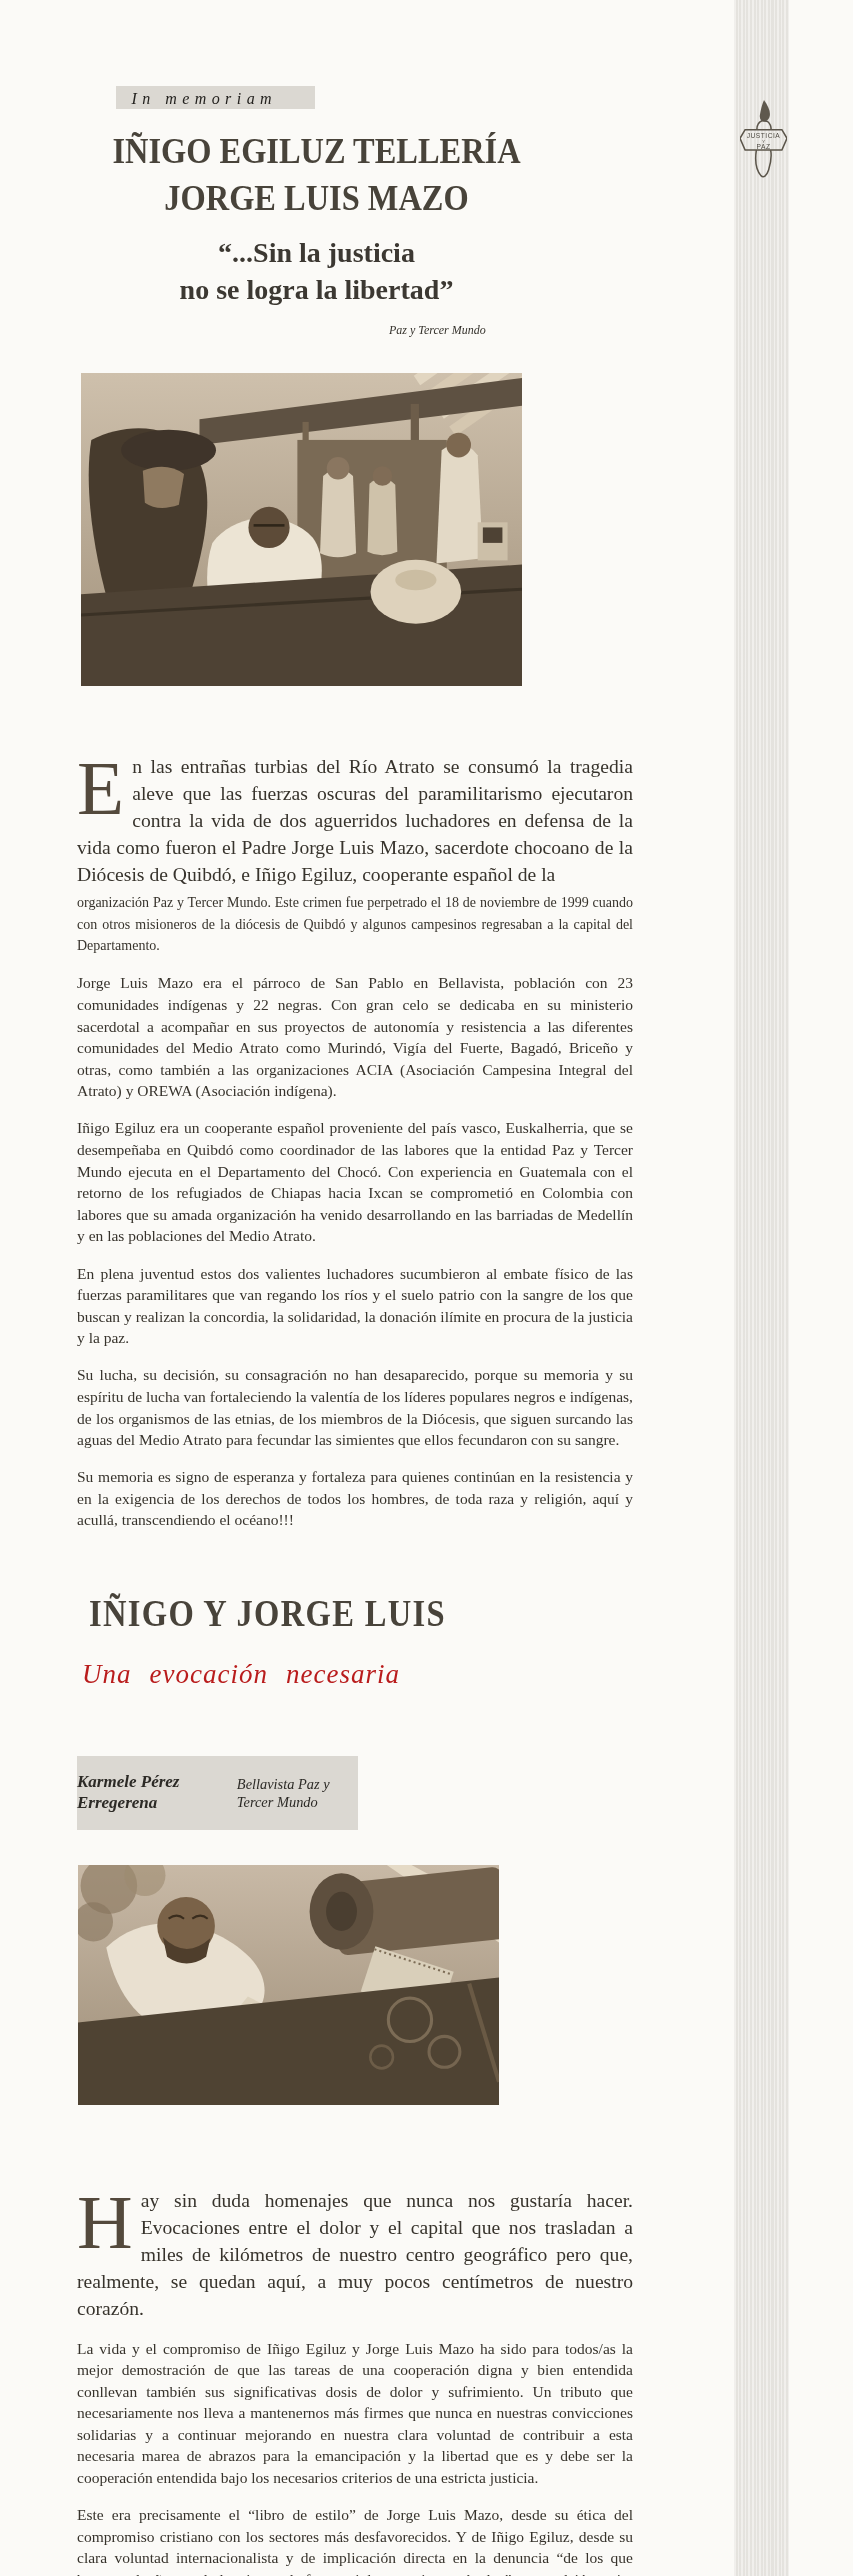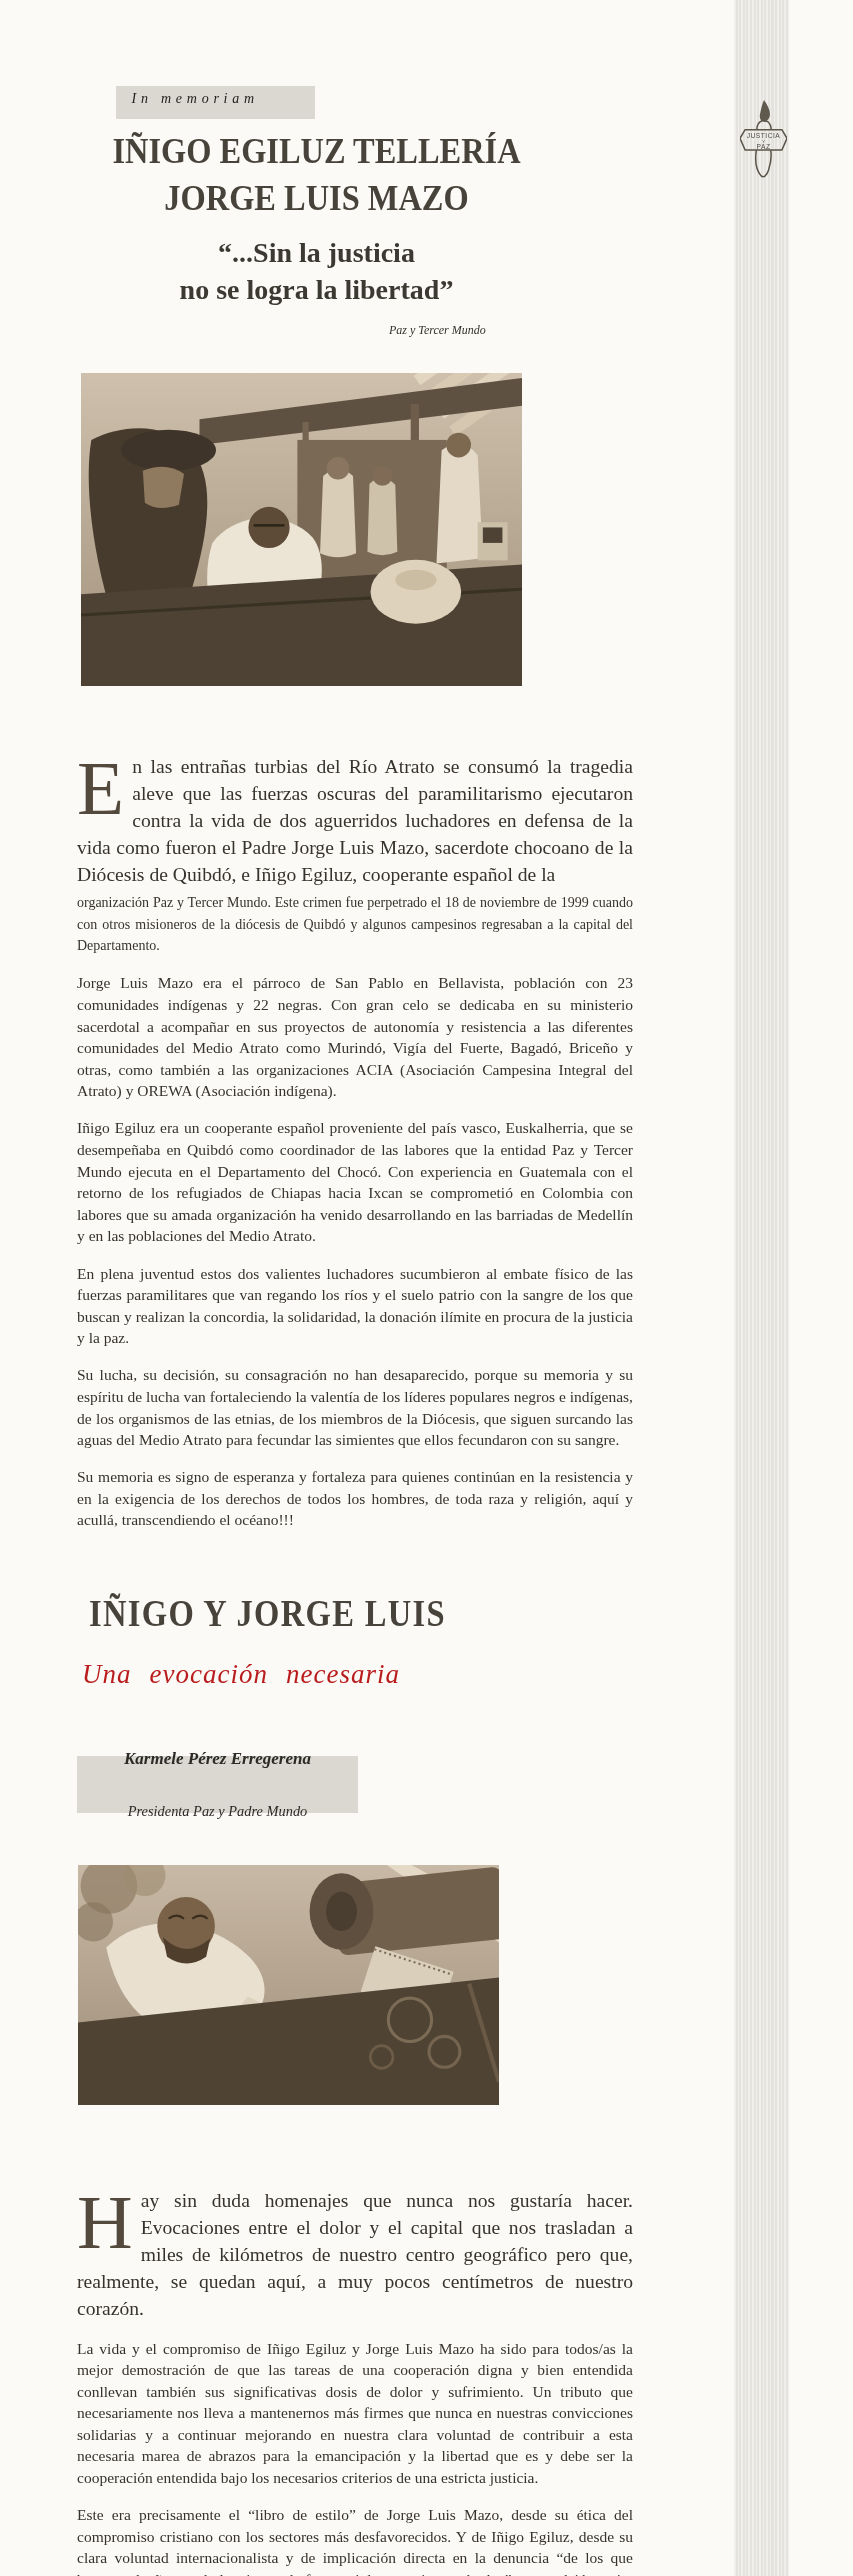--- a/index.html
+++ b/index.html
@@ -13,23 +13,23 @@
 
   
   .edge-strip{position:absolute;left:734px;top:0;width:55px;height:3250px;
     background:var(--strip);
     background-image:repeating-linear-gradient(90deg, rgba(255,255,255,.35) 0 1.5px, rgba(0,0,0,.018) 1.5px 3.6px);}
 
   
   .emblem{position:absolute;left:740px;top:98px;width:47px;height:85px;}
 
   
-  .kicker-box{position:absolute;left:116px;top:86px;width:199px;height:33px;
+  .kicker-box{position:absolute;left:116px;top:86px;width:199px;height:23px;
     background:var(--boxbg);line-height:25px;padding-left:15.5px;
-    font-style:italic;font-size:14px;letter-spacing:.34em;color:#24221f;}
+    font-style:italic;font-size:16px;letter-spacing:.34em;color:#24221f;}
 
   
   .head1{position:absolute;left:72px;top:128px;width:489px;text-align:center;color:var(--title);}
   .title-line{font-weight:bold;font-size:36px;line-height:47px;letter-spacing:0;
     transform:scaleX(.9);transform-origin:center;white-space:nowrap;}
   .quote-block{position:absolute;left:72px;top:234px;width:489px;text-align:center;color:var(--quote);}
   .quote-line{font-weight:bold;font-size:28px;line-height:37px;white-space:nowrap;}
   .byline1{position:absolute;left:389px;top:323px;font-style:italic;font-size:12px;color:#35322c;}
 
   
@@ -45,22 +45,22 @@
   .lead{font-size:19.6px;line-height:27px;}
   .lead-rest{font-size:14px;line-height:21.6px;margin-top:4.1px;}
   .para{font-size:15.5px;line-height:21.6px;margin-top:15.5px;}
   .dropcap{float:left;font-size:77px;line-height:61px;padding:5.2px 8.2px 0 0;color:var(--dropcap);}
 
   
   .title2{position:absolute;left:89px;top:1592px;font-weight:bold;font-size:37px;line-height:43px;
     letter-spacing:1.5px;color:var(--title);transform:scaleX(.88);transform-origin:left;white-space:nowrap;}
   .subtitle2{position:absolute;left:82px;top:1651px;font-style:italic;font-size:27px;line-height:46px;
     letter-spacing:1px;word-spacing:10.3px;color:#b91c1c;white-space:nowrap;}
-  .byline-box{position:absolute;left:77px;top:1756px;width:281px;height:57px;background:var(--boxbg);
-    display:flex;flex-direction:column;justify-content:center;align-items:center;color:#2c2a26;gap:32px;}
+  .byline-box{position:absolute;left:77px;top:1756px;width:281px;height:74px;background:var(--boxbg);
+    display:flex;flex-direction:row;justify-content:center;align-items:center;color:#2c2a26;gap:32px;}
   .byline-name{font-weight:bold;font-style:italic;font-size:17px;line-height:20.6px;}
   .byline-role{font-style:italic;font-size:14.4px;line-height:18.5px;}
 </style>
 </head>
 <body>
 
 <div class="page">
 
   <div class="edge-strip"></div>
 
@@ -137,21 +137,21 @@
     <p class="para">Iñigo Egiluz era un cooperante español proveniente del país vasco, Euskalherria, que se desempeñaba en Quibdó como coordinador de las labores que la entidad Paz y Tercer Mundo ejecuta en el Departamento del Chocó. Con experiencia en Guatemala con el retorno de los refugiados de Chiapas hacia Ixcan se comprometió en Colombia con labores que su amada organización ha venido desarrollando en las barriadas de Medellín y en las poblaciones del Medio Atrato.</p>
     <p class="para">En plena juventud estos dos valientes luchadores sucumbieron al embate físico de las fuerzas paramilitares que van regando los ríos y el suelo patrio con la sangre de los que buscan y realizan la concordia, la solidaridad, la donación ilímite en procura de la justicia y la paz.</p>
     <p class="para">Su lucha, su decisión, su consagración no han desaparecido, porque su memoria y su espíritu de lucha van fortaleciendo la valentía de los líderes populares negros e indígenas, de los organismos de las etnias, de los miembros de la Diócesis, que siguen surcando las aguas del Medio Atrato para fecundar las simientes que ellos fecundaron con su sangre.</p>
     <p class="para">Su memoria es signo de esperanza y fortaleza para quienes continúan en la resistencia y en la exigencia de los derechos de todos los hombres, de toda raza y religión, aquí y acullá, transcendiendo el océano!!!</p>
   </div>
 
   <div class="title2">IÑIGO Y JORGE LUIS</div>
   <div class="subtitle2">Una evocación necesaria</div>
   <div class="byline-box">
     <div class="byline-name">Karmele Pérez Erregerena</div>
-    <div class="byline-role">Presidenta Paz y Padre Mundo</div>
+    <div class="byline-role">Bellavista Paz y Tercer Mundo</div>
   </div>
 
   <div class="photo photo2">
     <svg viewBox="0 0 818 465" preserveAspectRatio="none">
       <defs>
         <linearGradient id="p2bg" x1="0" y1="0" x2="0" y2="1">
           <stop offset="0" stop-color="#c8b9a6"></stop>
             <stop offset="1" stop-color="#9d8d77"></stop>
         </linearGradient>
       </defs>

